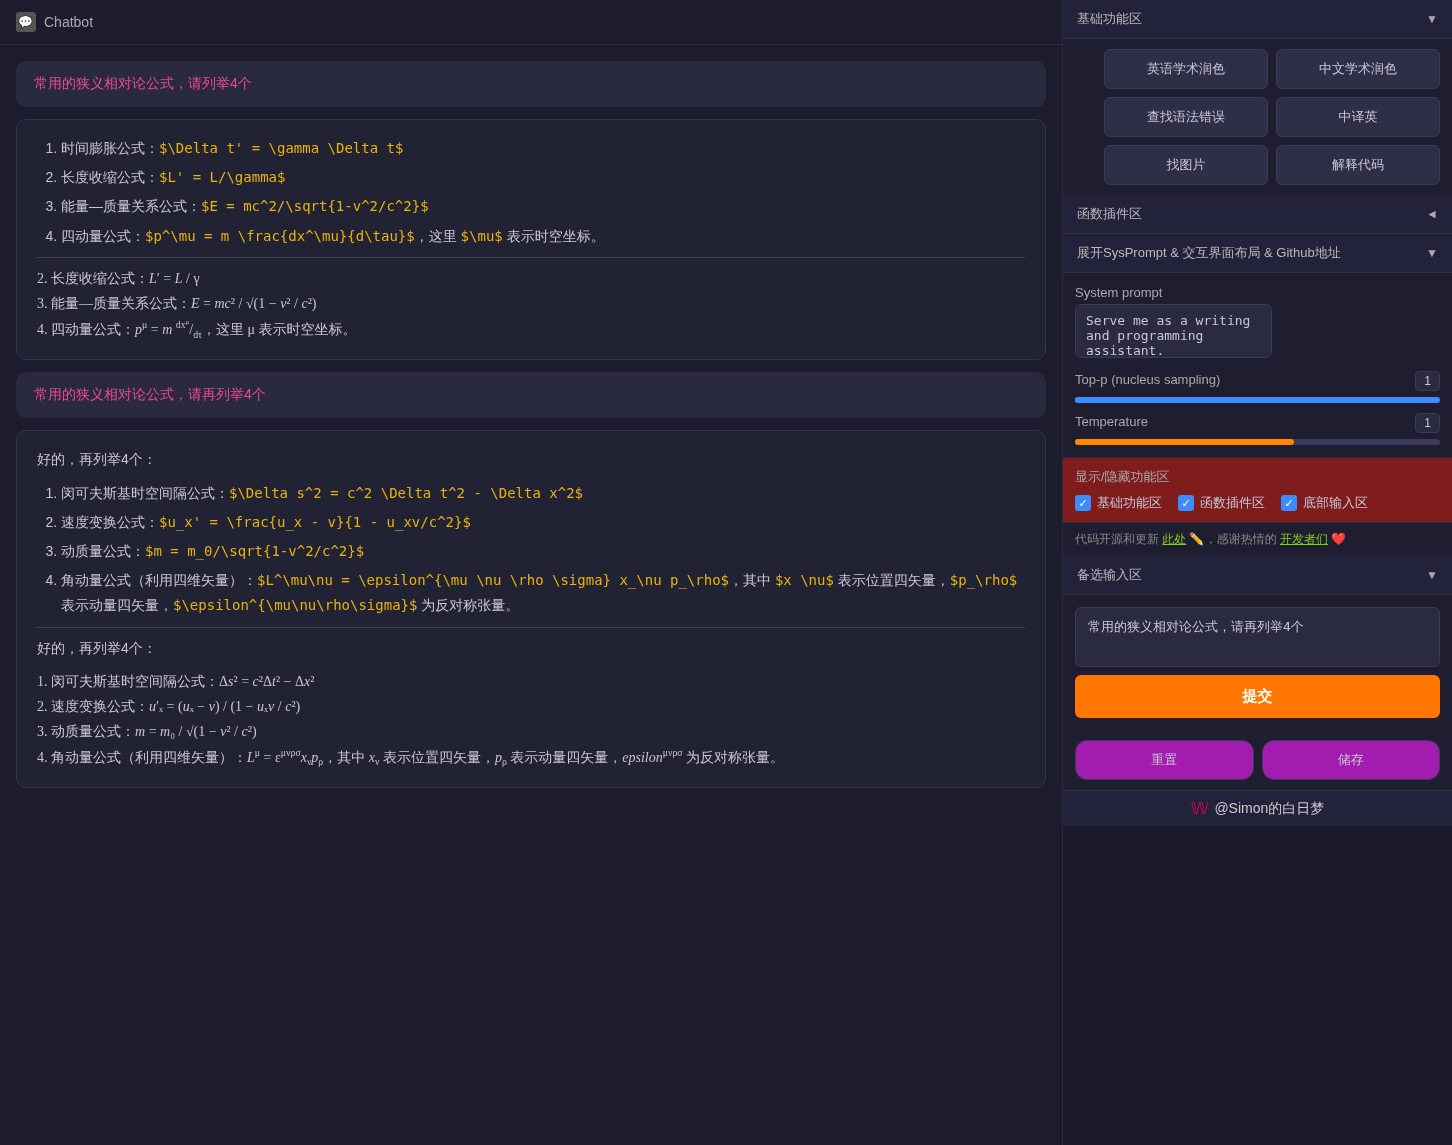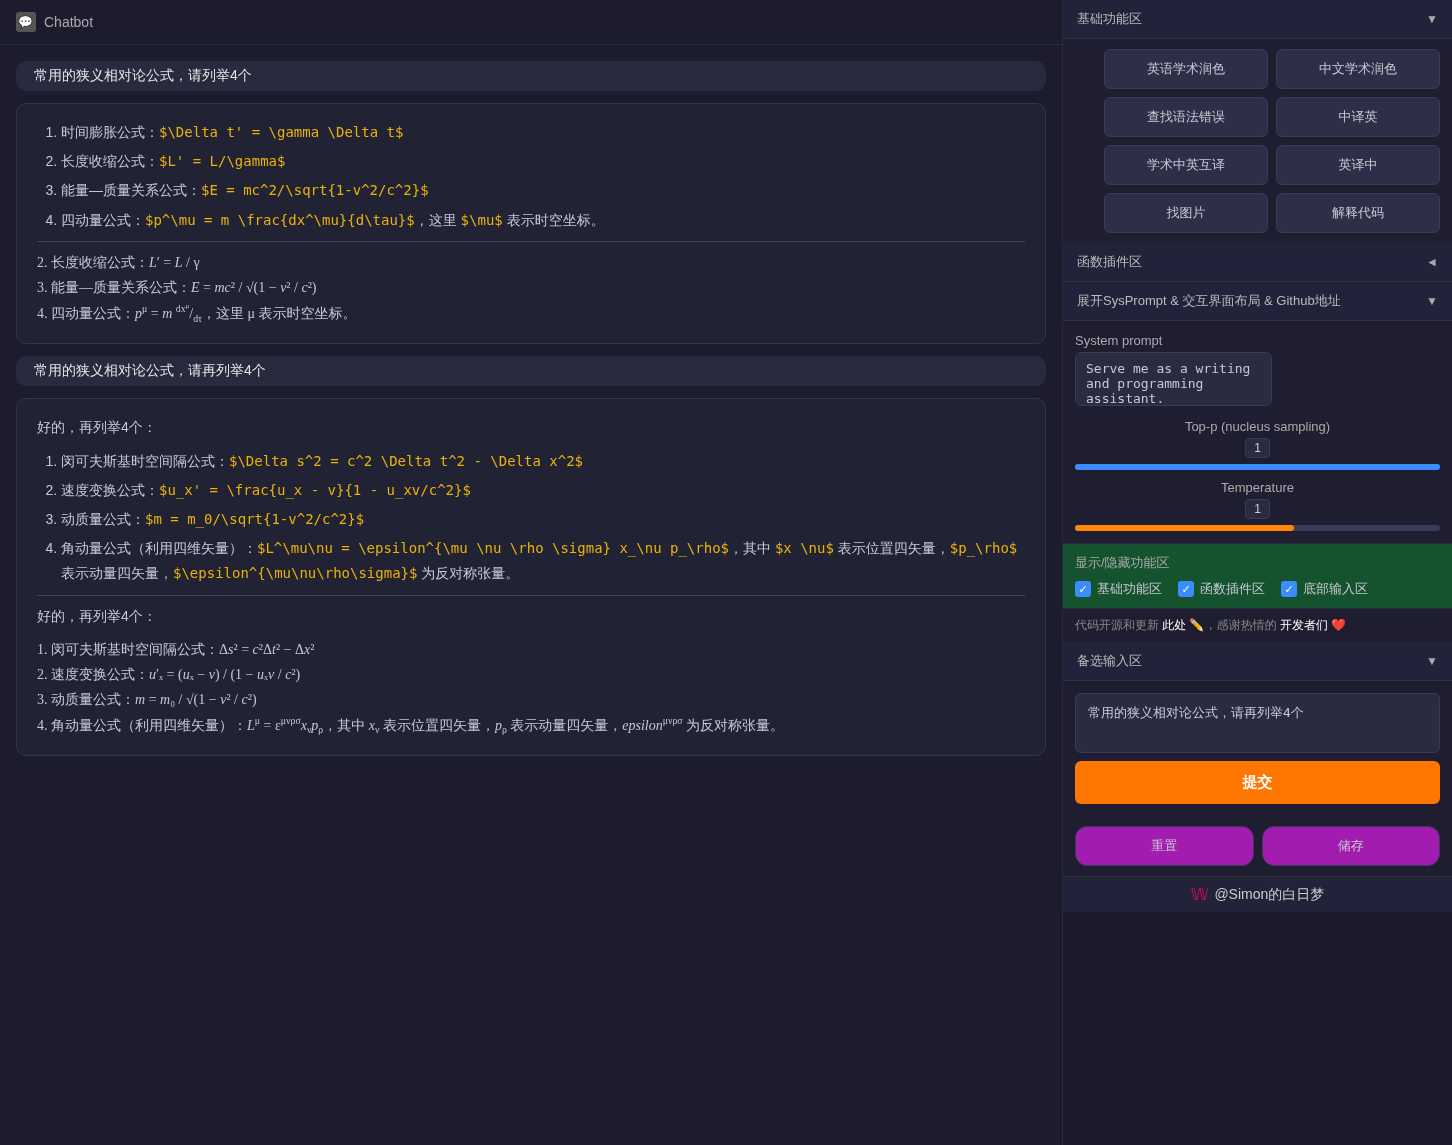--- a/index.html
+++ b/index.html
@@ -50,22 +50,22 @@
       overflow-y: auto;
       padding: 16px;
       display: flex;
       flex-direction: column;
       gap: 12px;
     }
 
     .user-bubble {
       background: #2a2a3e;
       border-radius: 10px;
-      padding: 6px 18px;
-      color: #e5e5e5;
+      padding: 14px 18px;
+      color: #ec4899;
       font-size: 14px;
       max-width: 100%;
     }
 
     .assistant-bubble {
       background: #222235;
       border: 1px solid #333350;
       border-radius: 10px;
       padding: 16px 20px;
       color: #c8c8d4;
@@ -73,21 +73,21 @@
       line-height: 1.8;
     }
 
     .divider-line {
       border: none;
       border-top: 1px solid #444;
       margin: 8px 0;
     }
 
     .green { color: #eab308; font-family: monospace; }
-    .cyan-link { color: #ffffff; cursor: pointer; }
+    .cyan-link { color: #84cc16; text-decoration: underline; cursor: pointer; }
 
     ol { padding-left: 24px; }
     ol li { margin-bottom: 4px; }
 
     
     .right-panel {
       width: 390px;
       background: #1a1a2c;
       border-left: 1px solid #2a2a3e;
       display: flex;
@@ -165,23 +165,22 @@
       height: 54px;
     }
 
     .slider-row {
       display: flex;
       flex-direction: column;
       gap: 6px;
     }
     .slider-label-row {
       display: flex;
-      justify-content: flex-end;
-      align-items: center;
-      flex-direction: column;
+      justify-content: space-between;
+      align-items: center;
     }
     .slider-value {
       background: #2a2a40;
       border: 1px solid #3a3a5a;
       border-radius: 4px;
       padding: 2px 8px;
       font-size: 12px;
       color: #ccc;
     }
     .slider-track {
@@ -195,21 +194,21 @@
       height: 100%;
       border-radius: 3px;
       background: #3a8cff;
     }
     .slider-fill-orange {
       background: #ff8800;
     }
 
     .checkbox-section {
       padding: 10px 12px;
-      background: #14532d;
+      background: #7f1d1d;
       border-top: 1px solid #2a2a3e;
     }
     .checkbox-section-title {
       font-size: 13px;
       color: #aaa;
       margin-bottom: 8px;
     }
     .checkbox-row {
       display: flex;
       gap: 16px;
@@ -388,24 +387,20 @@
   <div class="section-content">
     <div class="button-row">
       <button class="func-btn">英语学术润色</button>
       <button class="func-btn">中文学术润色</button>
     </div>
     <div class="button-row">
       <button class="func-btn">查找语法错误</button>
       <button class="func-btn">中译英</button>
     </div>
     <div class="button-row">
-      <button class="func-btn">学术中英互译</button>
-      <button class="func-btn">英译中</button>
-    </div>
-    <div class="button-row">
       <button class="func-btn">找图片</button>
       <button class="func-btn">解释代码</button>
     </div>
   </div>
 
   <div class="funcs-header">
     <span class="section-header-title">函数插件区</span>
     <span class="section-chevron">◄</span>
   </div>
 

